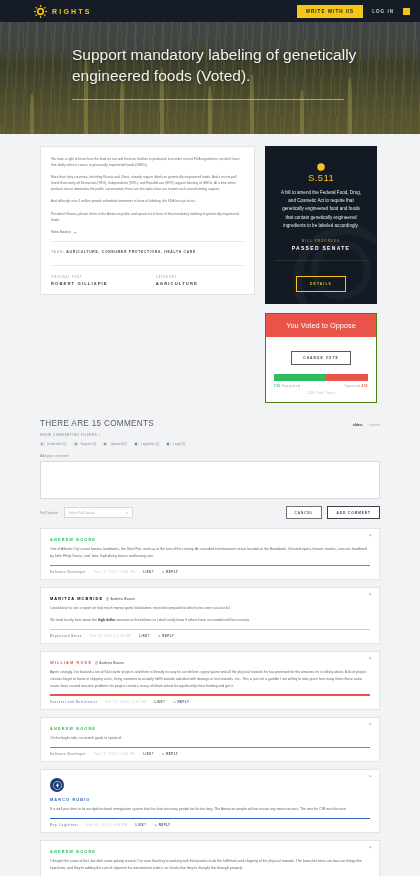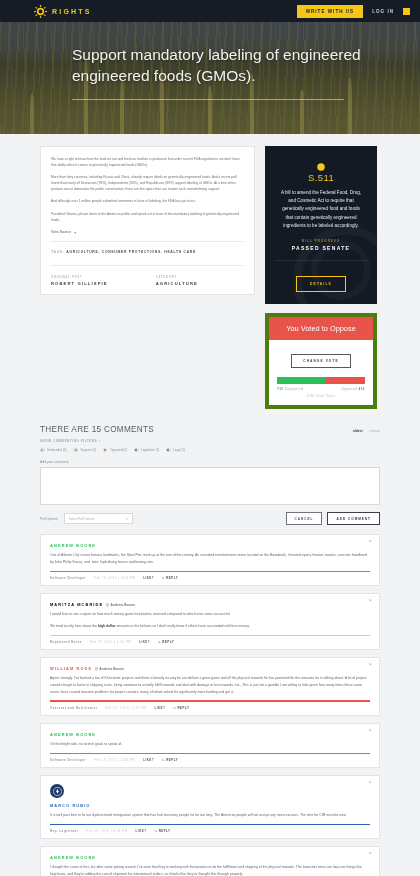--- a/index.html
+++ b/index.html
@@ -139,21 +139,21 @@
     font-weight: bold; color: #fff;
   }
   .bill-sep { height: 1px; background: rgba(255,255,255,.09); margin: 9px 0 10px; }
   .btn-details {
     display: inline-block; border: 1px solid #f5c518; color: #f5c518;
     font-size: 3.2px; letter-spacing: 1.2px; font-weight: bold;
     padding: 5px 13px; background: transparent; cursor: pointer;
   }
 
   
-  .vote-card { margin-top: 9px; background: #fff; border: 4px solid #4d7c0f; }
+  .vote-card { margin-top: 9px; background: #fff; border: 1px solid #4d7c0f; }
   .vote-header {
     background: #e8534a; color: #fff; text-align: center;
     font-size: 7.4px; padding: 7px 4px;
   }
   .vote-body { padding: 8px 8px 7px; text-align: center; }
   .btn-change {
     border: 1px solid #555a61; background: #fff; color: #3c4149;
     font-size: 3.2px; letter-spacing: 1.1px; font-weight: bold;
     padding: 4px 11px; cursor: pointer;
   }
@@ -300,21 +300,21 @@
   <div class="hero">
     <span class="wheat" style="left:84px;height:80px;"></span>
     <span class="wheat" style="left:120px;height:58px;"></span>
     <span class="wheat" style="left:160px;height:70px;"></span>
     <span class="wheat" style="left:208px;height:52px;"></span>
     <span class="wheat" style="left:250px;height:64px;"></span>
     <span class="wheat" style="left:300px;height:48px;"></span>
     <span class="wheat" style="left:348px;height:60px;"></span>
     <span class="wheat" style="left:30px;height:44px;"></span>
     <div class="hero-inner">
-      <h1 class="hero-title">Support mandatory labeling of engineered engineered foods (GMOs).</h1>
+      <h1 class="hero-title">Support mandatory labeling of genetically engineered foods (Voted).</h1>
       <div class="hero-rule"></div>
     </div>
   </div>
 
   <div class="content">
     <div class="row">
 
       <div class="col-main">
         <div class="article">
           <div id="article-paragraphs">

